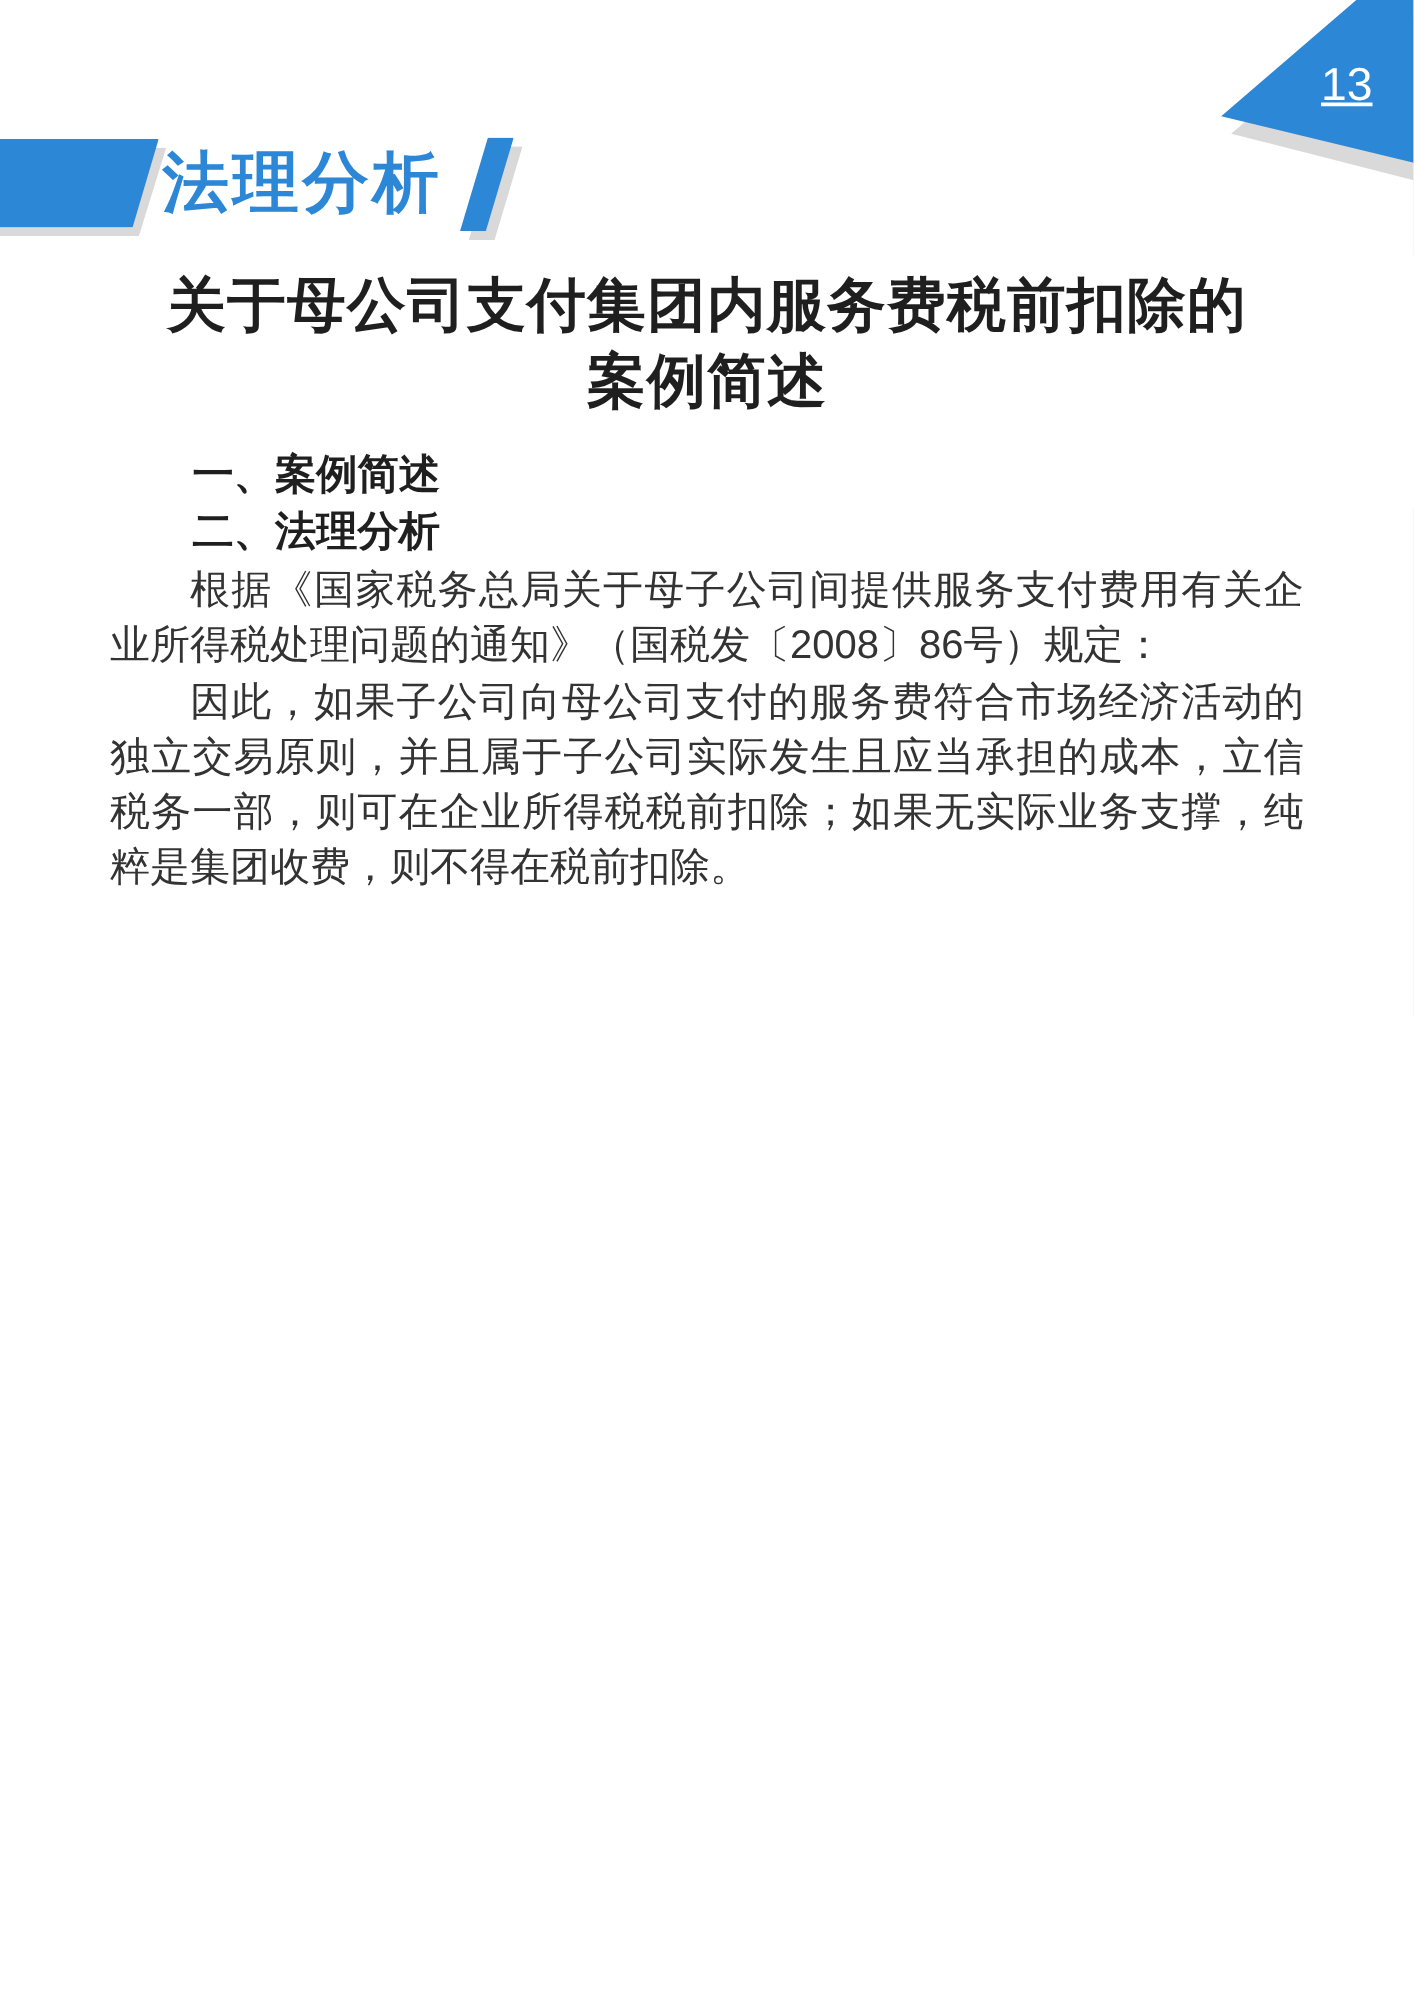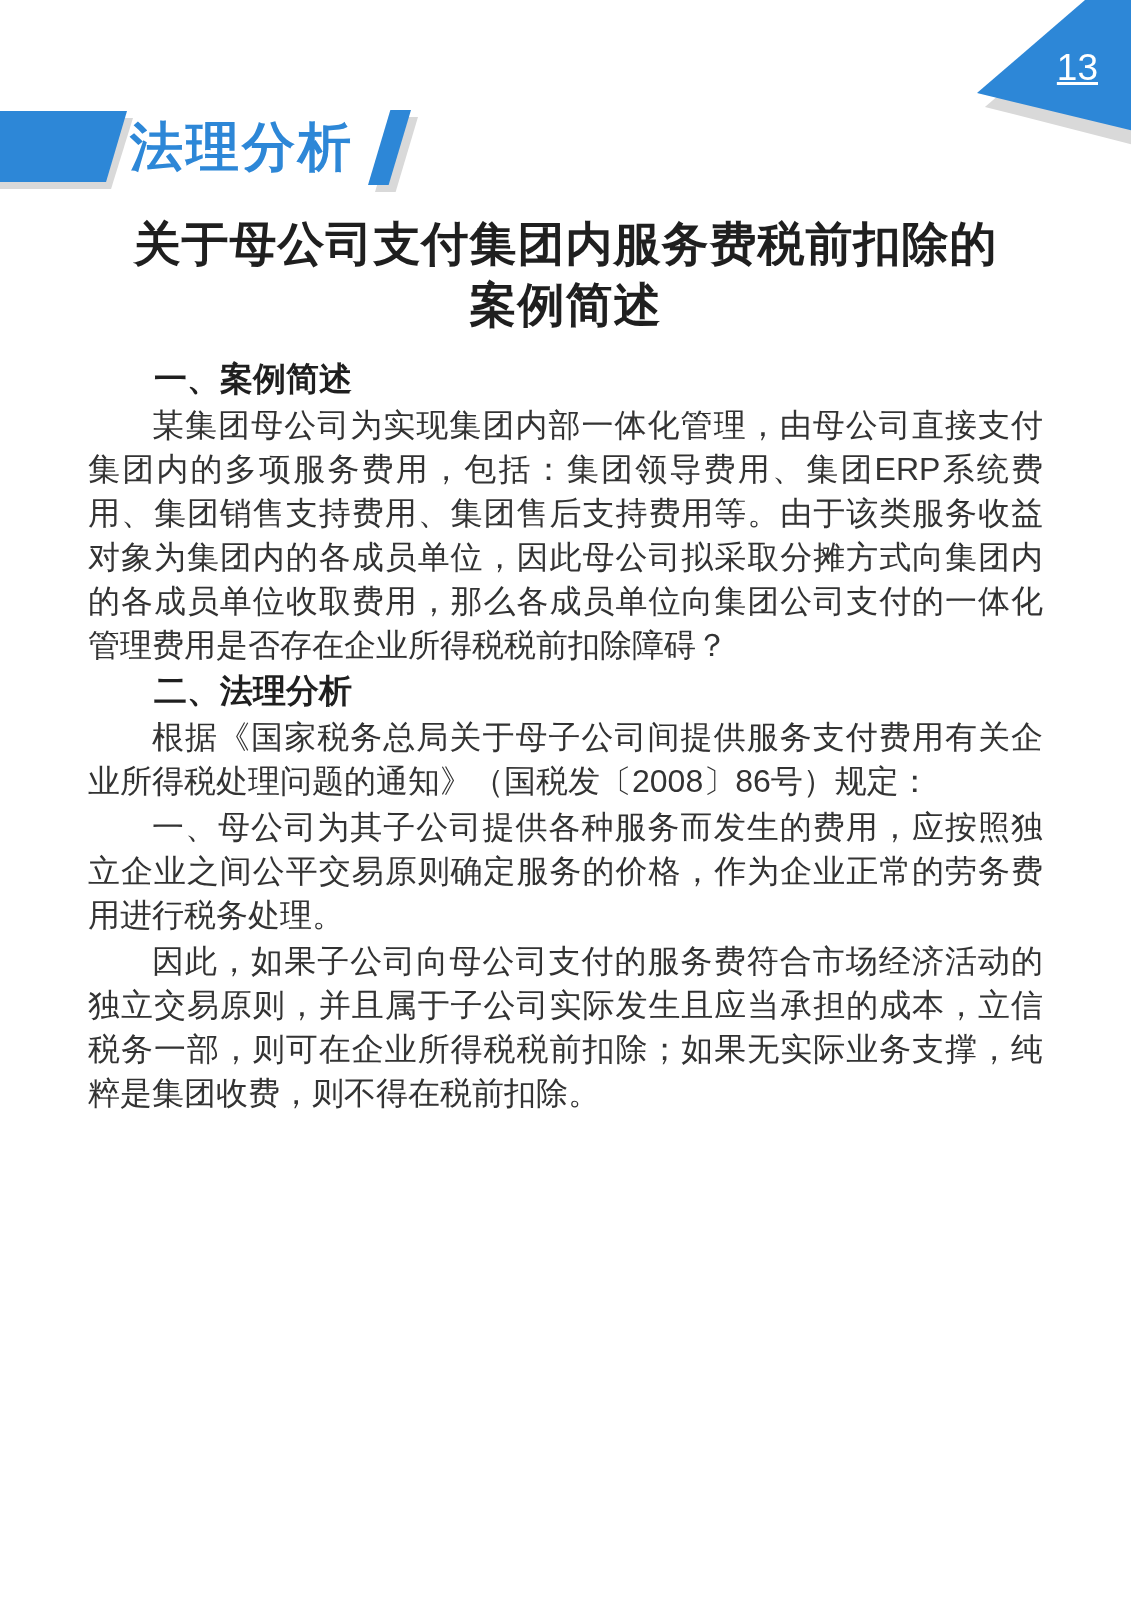--- a/index.html
+++ b/index.html
@@ -142,22 +142,20 @@
   <div class="hdr-slash"></div>
 
   <div class="article">
     <h1 class="doc-title">
       <span>关于母公司支付集团内服务费税前扣除的</span><br>
       <span>案例简述</span>
     </h1>
 
     <div class="body-text">
       <h2>一、案例简述</h2>
-      <p>某集团母公司为实现集团内部一体化管理，由母公司直接支付集团内的多项服务费用，包括：集团领导费用、集团ERP系统费用、集团销售支持费用、集团售后支持费用等。由于该类服务收益对象为集团内的各成员单位，因此母公司拟采取分摊方式向集团内的各成员单位收取费用，那么各成员单位向集团公司支付的一体化管理费用是否存在企业所得税税前扣除障碍？</p>
 
       <h2>二、法理分析</h2>
       <p>根据《国家税务总局关于母子公司间提供服务支付费用有关企业所得税处理问题的通知》（国税发〔2008〕86号）规定：</p>
-      <p>一、母公司为其子公司提供各种服务而发生的费用，应按照独立企业之间公平交易原则确定服务的价格，作为企业正常的劳务费用进行税务处理。</p>
       <p>因此，如果子公司向母公司支付的服务费符合市场经济活动的独立交易原则，并且属于子公司实际发生且应当承担的成本，立信税务一部，则可在企业所得税税前扣除；如果无实际业务支撑，纯粹是集团收费，则不得在税前扣除。</p>
     </div>
   </div>
 
 </div>
 
 </body></html>

